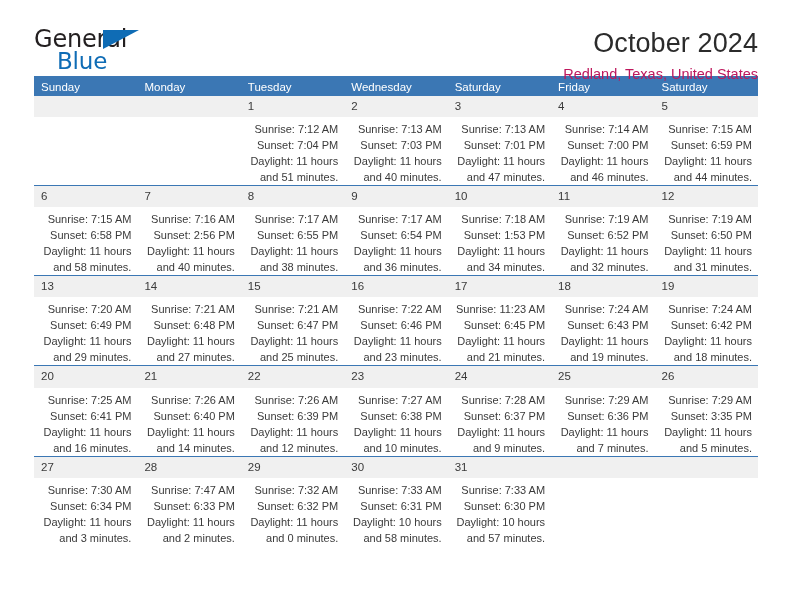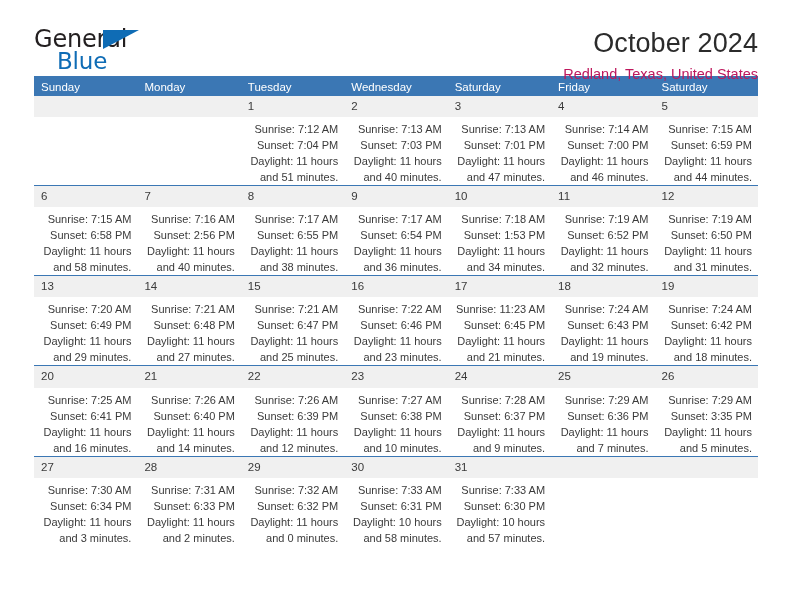--- a/index.html
+++ b/index.html
@@ -436,21 +436,21 @@
             <div class="info">
               <div>Sunrise: 7:30 AM</div>
               <div>Sunset: 6:34 PM</div>
               <div>Daylight: 11 hours</div>
               <div>and 3 minutes.</div>
             </div>
           </td>
           <td class="day-cell">
             <div class="daynum">28</div>
             <div class="info">
-              <div>Sunrise: 7:31 AM</div>
+              <div>Sunrise: 7:47 AM</div>
               <div>Sunset: 6:33 PM</div>
               <div>Daylight: 11 hours</div>
               <div>and 2 minutes.</div>
             </div>
           </td>
           <td class="day-cell">
             <div class="daynum">29</div>
             <div class="info">
               <div>Sunrise: 7:32 AM</div>
               <div>Sunset: 6:32 PM</div>

